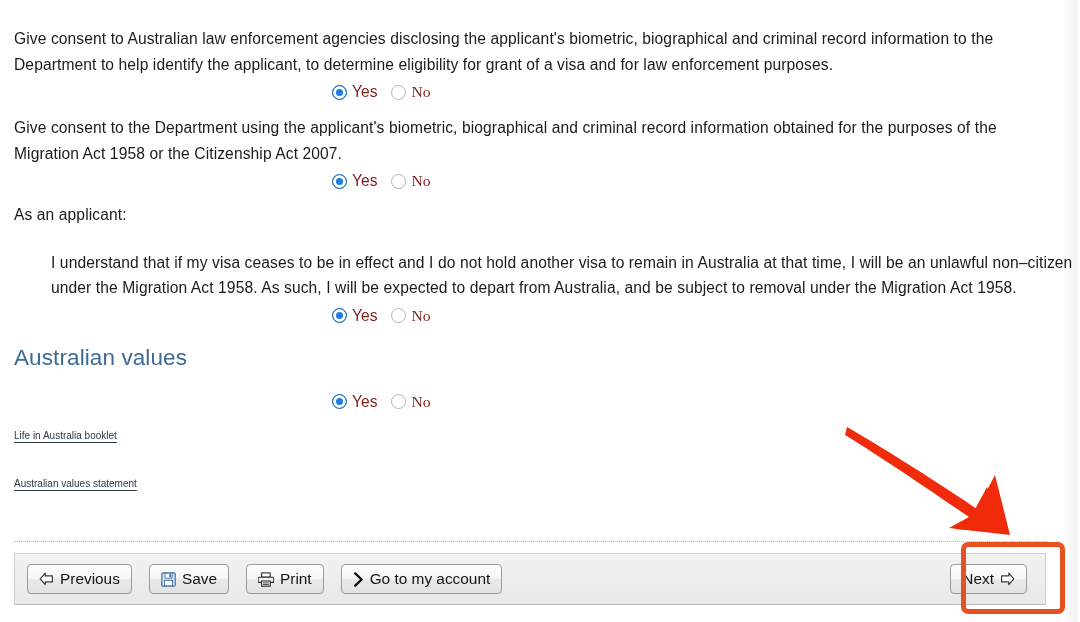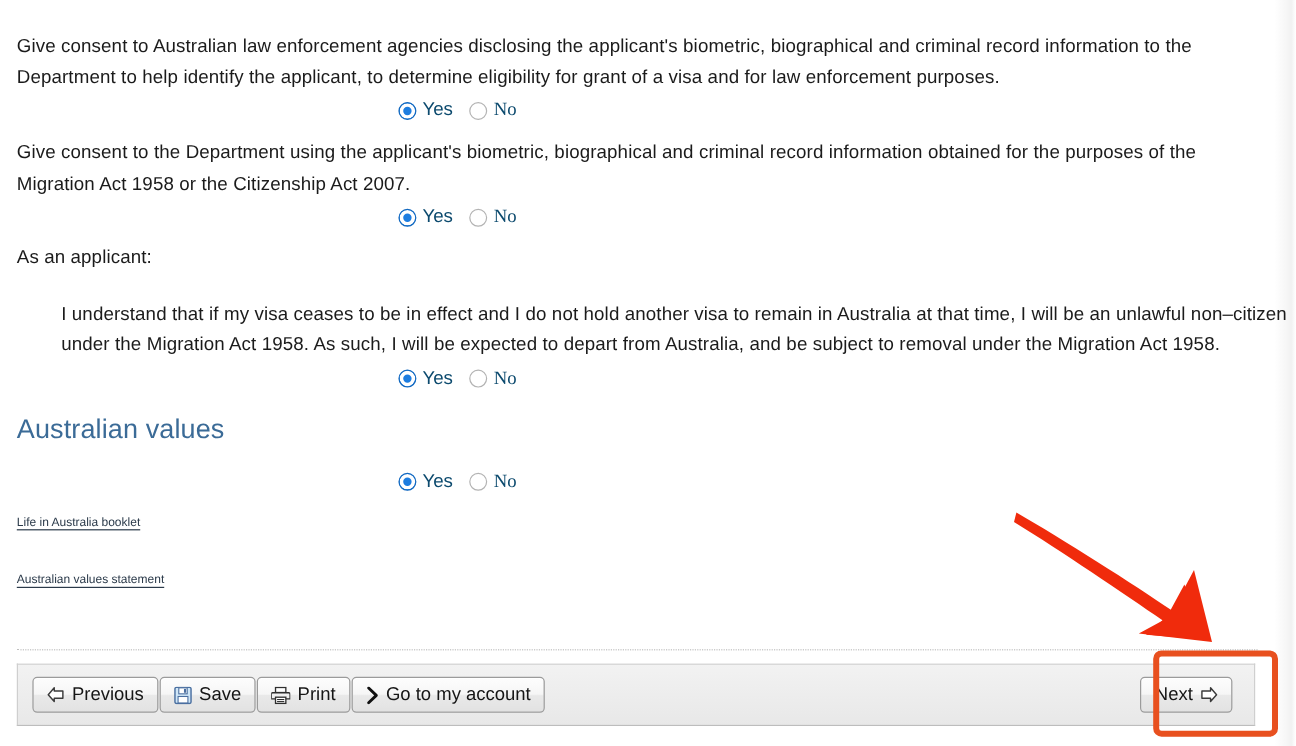--- a/index.html
+++ b/index.html
@@ -87,21 +87,21 @@
     background: #ffffff;
   }
   .radio.on {
     background: #1d7de0;
     border: 1px solid #1268bf;
     box-shadow: inset 0 0 0 3px #ffffff, inset 0 0 0 4px #1d7de0;
   }
   .radio-label {
     font-size: 15.6px;
     line-height: 20px;
-    color: #0c4a6e;
+    color: #7f1d1d;
     margin-left: 5px;
   }
 
   
   .section-heading {
     font-size: 22.5px;
     line-height: 30px;
     color: #3b6b97;
     font-weight: 400;
     letter-spacing: 0.1px;
@@ -139,21 +139,21 @@
     background: linear-gradient(to bottom, #f2f2f2 0%, #ededed 50%, #e8e8e8 100%);
     border: 1px solid #cfcfcf;
     border-bottom-color: #bdbdbd;
     display: flex;
     align-items: center;
     padding: 0 12px;
   }
   .tb-left {
     display: flex;
     align-items: center;
-    gap: 1px;
+    gap: 17px;
   }
   .tb-right {
     margin-left: auto;
     display: flex;
     align-items: center;
     padding-right: 6px;
   }
 
   .tb-btn {
     display: inline-flex;

